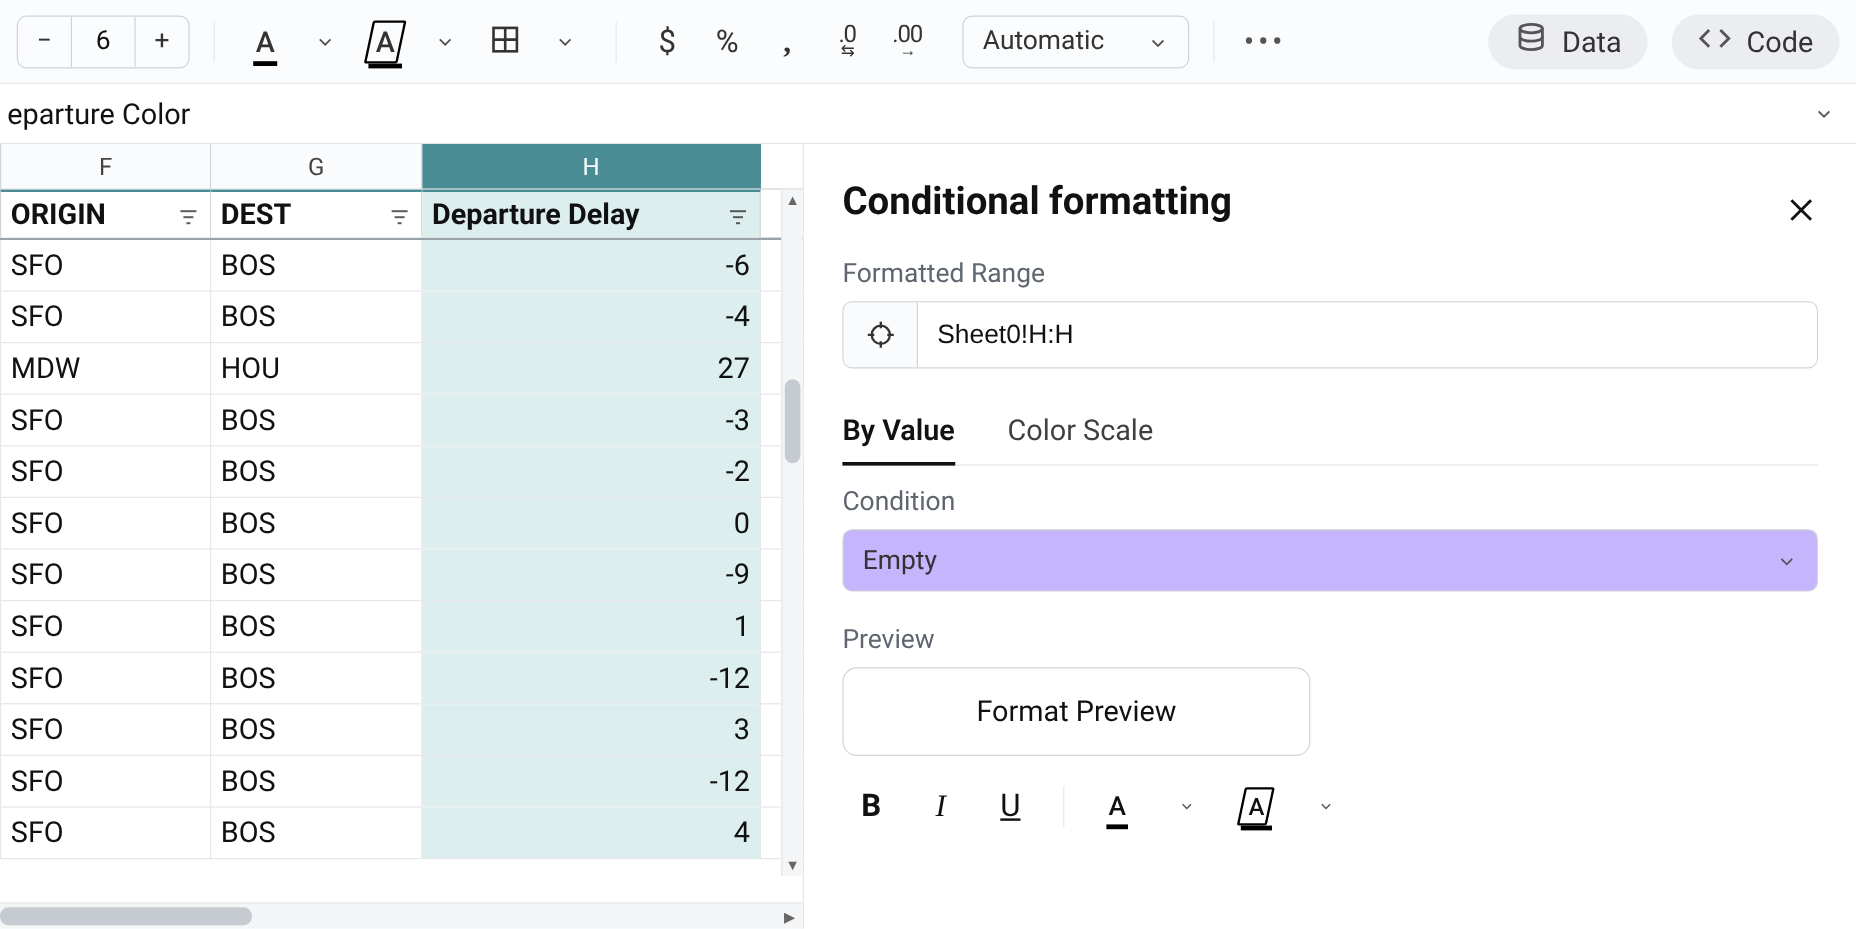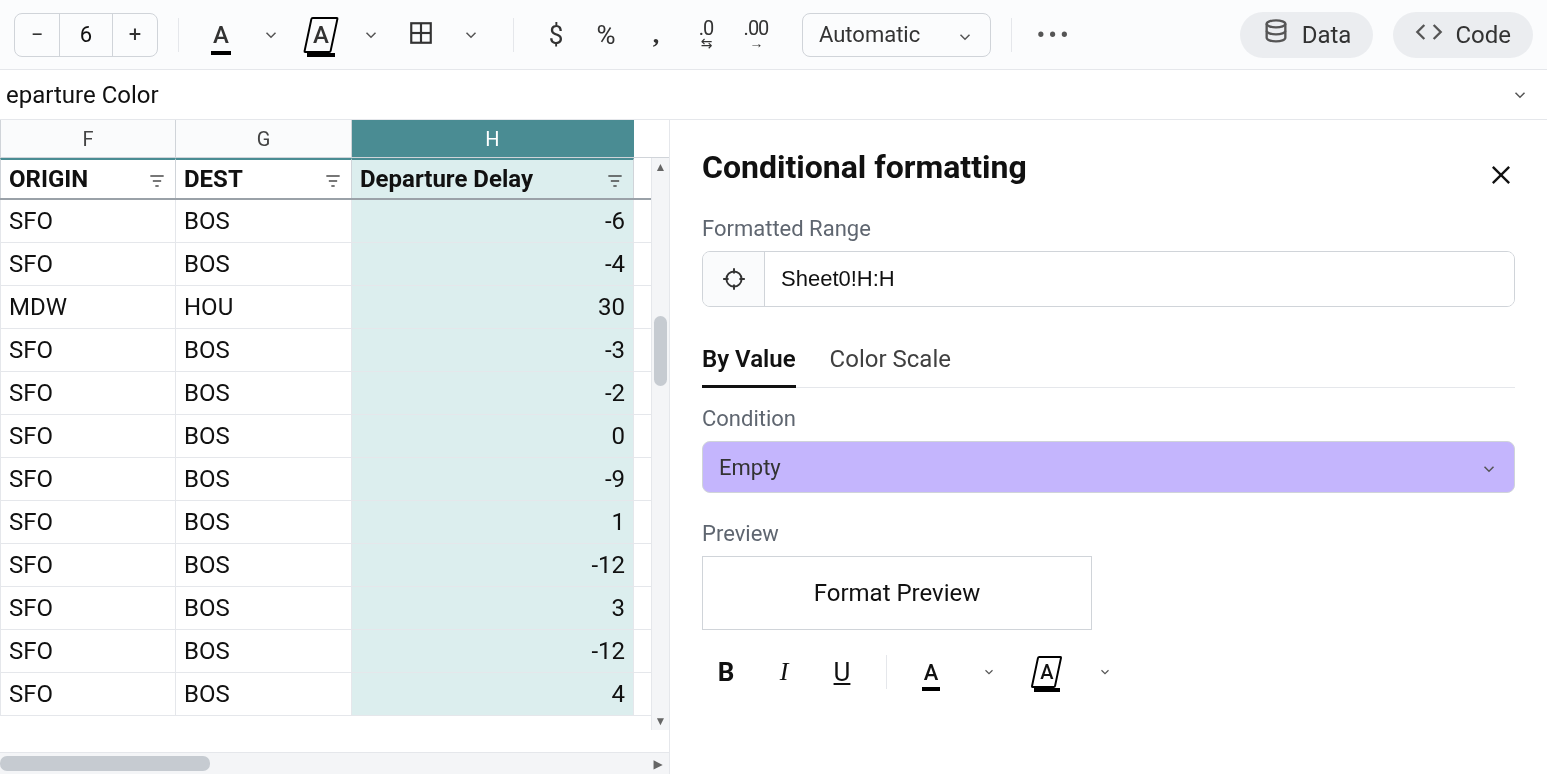--- a/index.html
+++ b/index.html
@@ -91,28 +91,28 @@
   
   .panel{flex:1;padding:28px 32px 12px;overflow:auto}
   .panel h1{font-size:32px;font-weight:700;margin:0 0 20px}
   .panel-rel{position:relative}
   .label{font-size:22px;color:#5f6670;margin:10px 0 10px}
   .range-box{display:flex;align-items:stretch;border:1px solid var(--border);border-radius:8px;height:56px;overflow:hidden}
   .range-box .target{width:62px;display:flex;align-items:center;justify-content:center;border-right:1px solid var(--border);background:#fafbfc}
   .range-box .target svg{width:26px;height:26px;stroke:#333;stroke-width:1.8;fill:none}
   .range-box input{flex:1;border:0;outline:0;font-size:22px;padding:0 16px;color:#111;background:#fff}
 
-  .tabs{display:flex;gap:34px;border-bottom:1px solid var(--border-light);margin:30px 0 18px}
+  .tabs{display:flex;gap:44px;border-bottom:1px solid var(--border-light);margin:30px 0 18px}
   .tab{padding:8px 0 14px;font-size:24px;color:#404040;position:relative}
   .tab.active{color:#111;font-weight:600}
   .tab.active::after{content:"";position:absolute;left:0;right:0;bottom:-1px;height:3px;background:#111}
 
   .dropdown{display:flex;align-items:center;justify-content:space-between;height:52px;border:1px solid var(--border);border-radius:8px;padding:0 16px;font-size:22px;color:#333;background:#c4b5fd}
 
-  .preview-box{display:flex;align-items:center;justify-content:center;height:74px;border:1px solid var(--border);border-radius:0;width:390px;font-size:24px;color:#111;margin-bottom:18px}
+  .preview-box{display:flex;align-items:center;justify-content:center;height:74px;border:1px solid var(--border);border-radius:12px;width:390px;font-size:24px;color:#111;margin-bottom:18px}
 
   .fmt-row{display:flex;align-items:center;gap:10px}
   .fbtn{width:48px;height:48px;display:flex;align-items:center;justify-content:center;border-radius:8px;font-size:26px}
   .mini-sep{width:1px;height:34px;background:var(--border-light);margin:0 10px}
   .small-chev svg{width:14px;height:14px;stroke:#555;stroke-width:2;fill:none}
 
   .x-ic svg{width:28px;height:28px;stroke:#111;stroke-width:2;fill:none}
   .db-ic svg, .code-ic svg{width:28px;height:28px;stroke:#555;stroke-width:2;fill:none}
   .border-ic svg{width:26px;height:26px;stroke:#333;stroke-width:2;fill:none}
   .dots{font-size:26px;letter-spacing:3px;color:#555}
@@ -272,21 +272,21 @@
             <div class="dcell wH num sel">-6</div>
           </div>
           <div class="drow">
             <div class="dcell wF">SFO</div>
             <div class="dcell wG">BOS</div>
             <div class="dcell wH num sel">-4</div>
           </div>
           <div class="drow">
             <div class="dcell wF">MDW</div>
             <div class="dcell wG">HOU</div>
-            <div class="dcell wH num sel">30</div>
+            <div class="dcell wH num sel">27</div>
           </div>
           <div class="drow">
             <div class="dcell wF">SFO</div>
             <div class="dcell wG">BOS</div>
             <div class="dcell wH num sel">-3</div>
           </div>
           <div class="drow">
             <div class="dcell wF">SFO</div>
             <div class="dcell wG">BOS</div>
             <div class="dcell wH num sel">-2</div>

